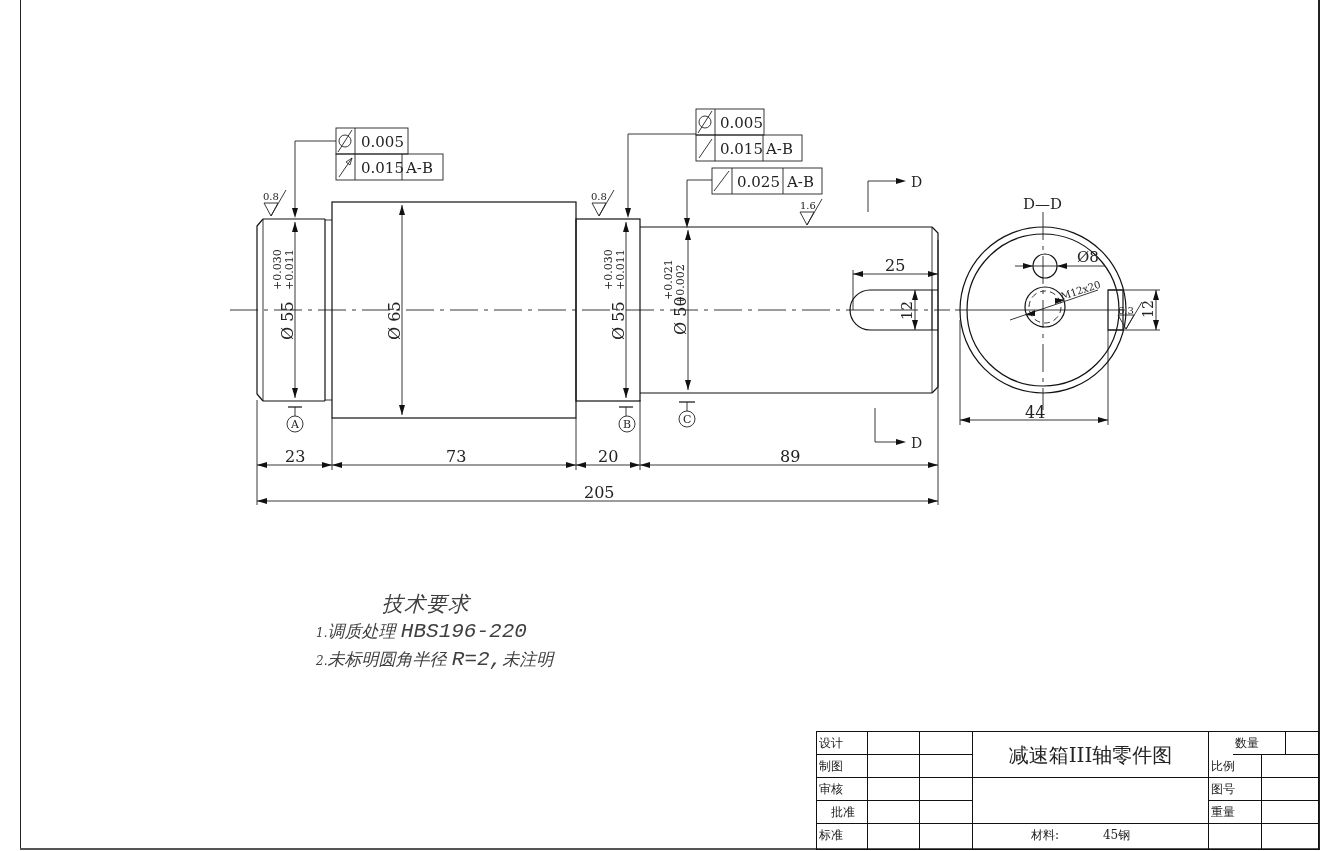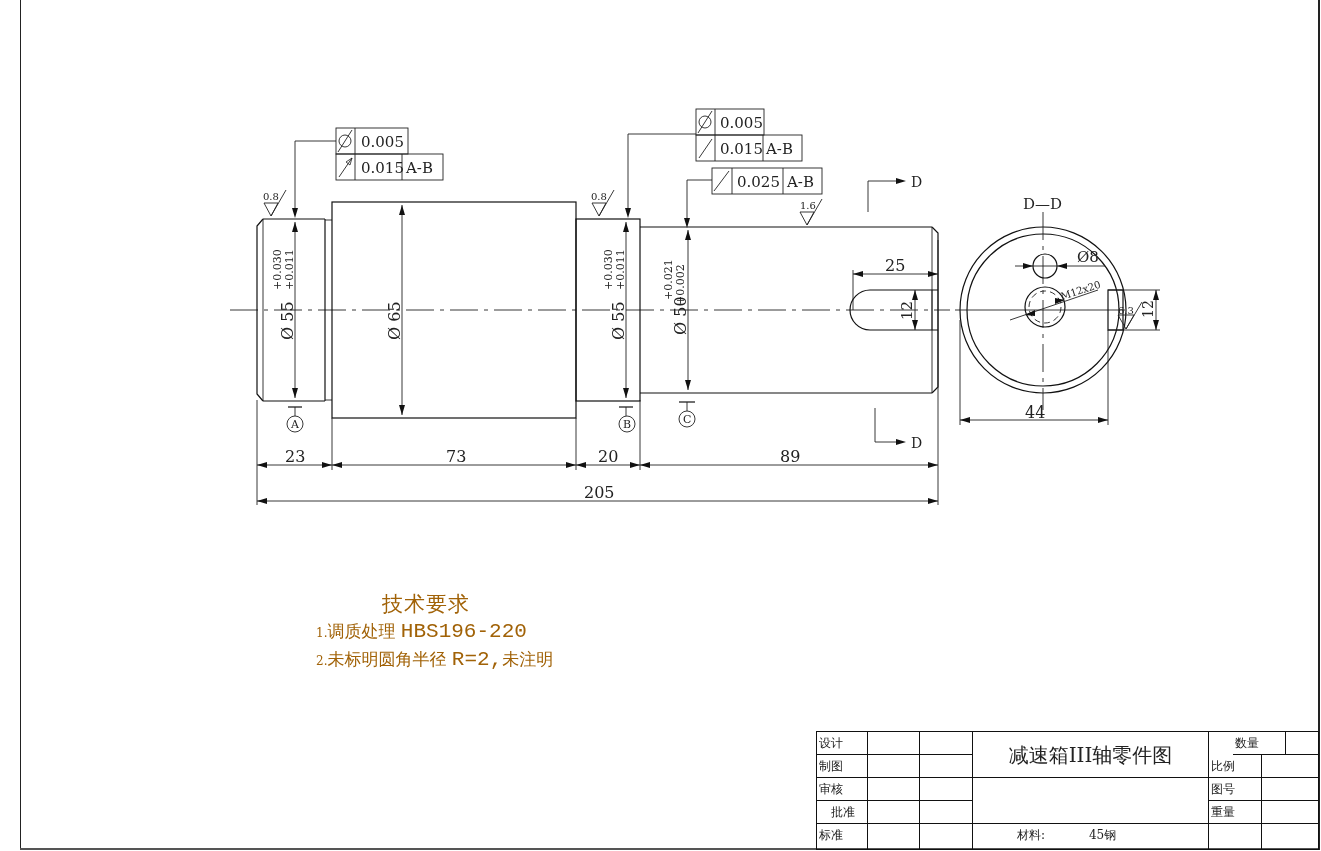--- a/index.html
+++ b/index.html
@@ -3,21 +3,21 @@
 <meta charset="utf-8">
 <style>
   html,body{margin:0;padding:0;background:#fff;}
   body{width:1321px;height:851px;position:relative;overflow:hidden;font-family:"DejaVu Serif","Liberation Serif",serif;}
   svg{position:absolute;left:0;top:0;}
   .ln{stroke:#111;stroke-width:1.2;fill:none;}
   .thin{stroke:#222;stroke-width:0.9;fill:none;}
   .center{stroke:#222;stroke-width:0.9;fill:none;stroke-dasharray:28 6 4 6;}
   .dash{stroke:#222;stroke-width:0.9;fill:none;stroke-dasharray:6 4;}
   .t{fill:#222;font-family:"DejaVu Serif","Liberation Serif",serif;}
-  .tech{position:absolute;left:316px;top:590px;color:#a16207;font-family:"DejaVu Serif","Liberation Serif",serif;}
+  .tech{position:absolute;left:316px;top:590px;color:#404040;font-family:"DejaVu Serif","Liberation Serif",serif;font-style:italic;}
   .tech .title{font-size:21px;margin-left:66px;letter-spacing:1px;line-height:28px;}
   .tech .line{font-size:17px;line-height:26px;}
   .tech .num{font-size:12px;}
   .tech .mono{font-family:"Liberation Mono","DejaVu Sans Mono",monospace;font-size:21px;}
   .tb{position:absolute;left:816px;top:731px;width:502px;height:117px;border:1px solid #111;border-right:none;}
   .tb .cell{position:absolute;box-sizing:border-box;border-right:1px solid #111;border-bottom:1px solid #111;font-size:12px;line-height:22px;color:#222;}
   .tb .lbl{text-align:left;padding-left:2px;}
   .frame-l{position:absolute;left:20px;top:0;width:1px;height:849px;background:#222;}
   .frame-b{position:absolute;left:20px;top:848px;width:1299px;height:2px;background:#555;}
   .frame-r{position:absolute;left:1318px;top:0;width:2px;height:850px;background:#222;}
@@ -270,21 +270,21 @@
   <div class="cell" style="left:51px;top:69px;width:52px;height:23px;"></div>
   <div class="cell" style="left:51px;top:92px;width:52px;height:25px;border-bottom:none;"></div>
   <div class="cell" style="left:103px;top:0;width:53px;height:23px;"></div>
   <div class="cell" style="left:103px;top:23px;width:53px;height:23px;"></div>
   <div class="cell" style="left:103px;top:46px;width:53px;height:23px;"></div>
   <div class="cell" style="left:103px;top:69px;width:53px;height:23px;"></div>
   <div class="cell" style="left:103px;top:92px;width:53px;height:25px;border-bottom:none;"></div>
   <div class="cell" style="left:156px;top:0;width:236px;height:46px;text-align:center;font-size:20px;line-height:46px;">减速箱III轴零件图</div>
   <div class="cell" style="left:156px;top:46px;width:236px;height:46px;"></div>
   <div class="cell" style="left:156px;top:92px;width:236px;height:25px;border-bottom:none;font-size:12px;line-height:22px;">
-    <span style="margin-left:44px;">材料:</span>
+    <span style="margin-left:58px;">材料:</span>
     <span style="margin-left:40px;">45钢</span>
   </div>
   <div class="cell lbl" style="left:392px;top:0;width:53px;height:23px;margin-left:24px;">数量</div>
   <div class="cell lbl" style="left:392px;top:23px;width:53px;height:23px;">比例</div>
   <div class="cell lbl" style="left:392px;top:46px;width:53px;height:23px;">图号</div>
   <div class="cell lbl" style="left:392px;top:69px;width:53px;height:23px;">重量</div>
   <div class="cell" style="left:392px;top:92px;width:53px;height:25px;border-bottom:none;"></div>
   <div class="cell" style="left:445px;top:0;width:57px;height:23px;"></div>
   <div class="cell" style="left:445px;top:23px;width:57px;height:23px;"></div>
   <div class="cell" style="left:445px;top:46px;width:57px;height:23px;"></div>

